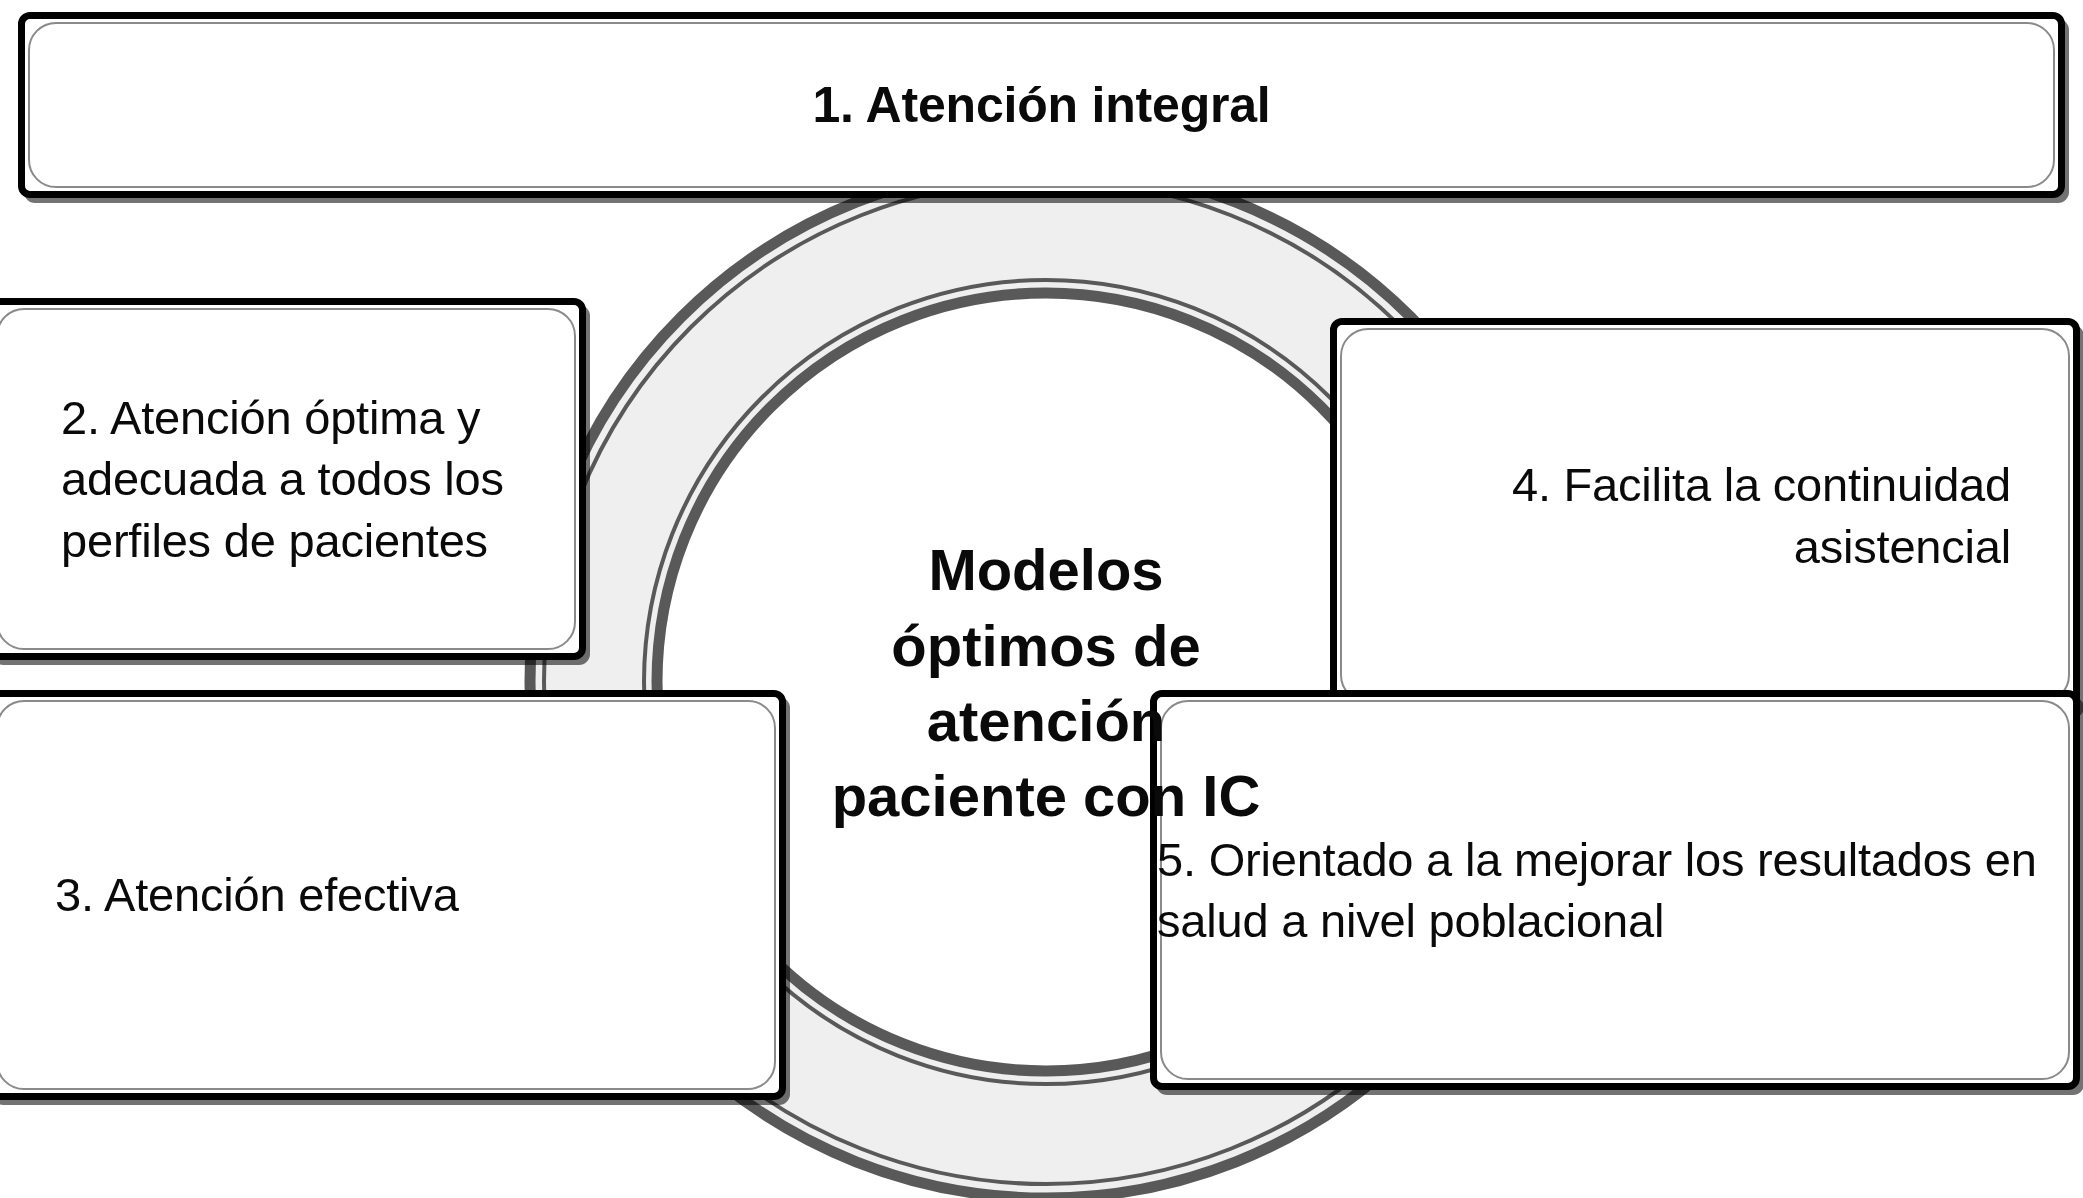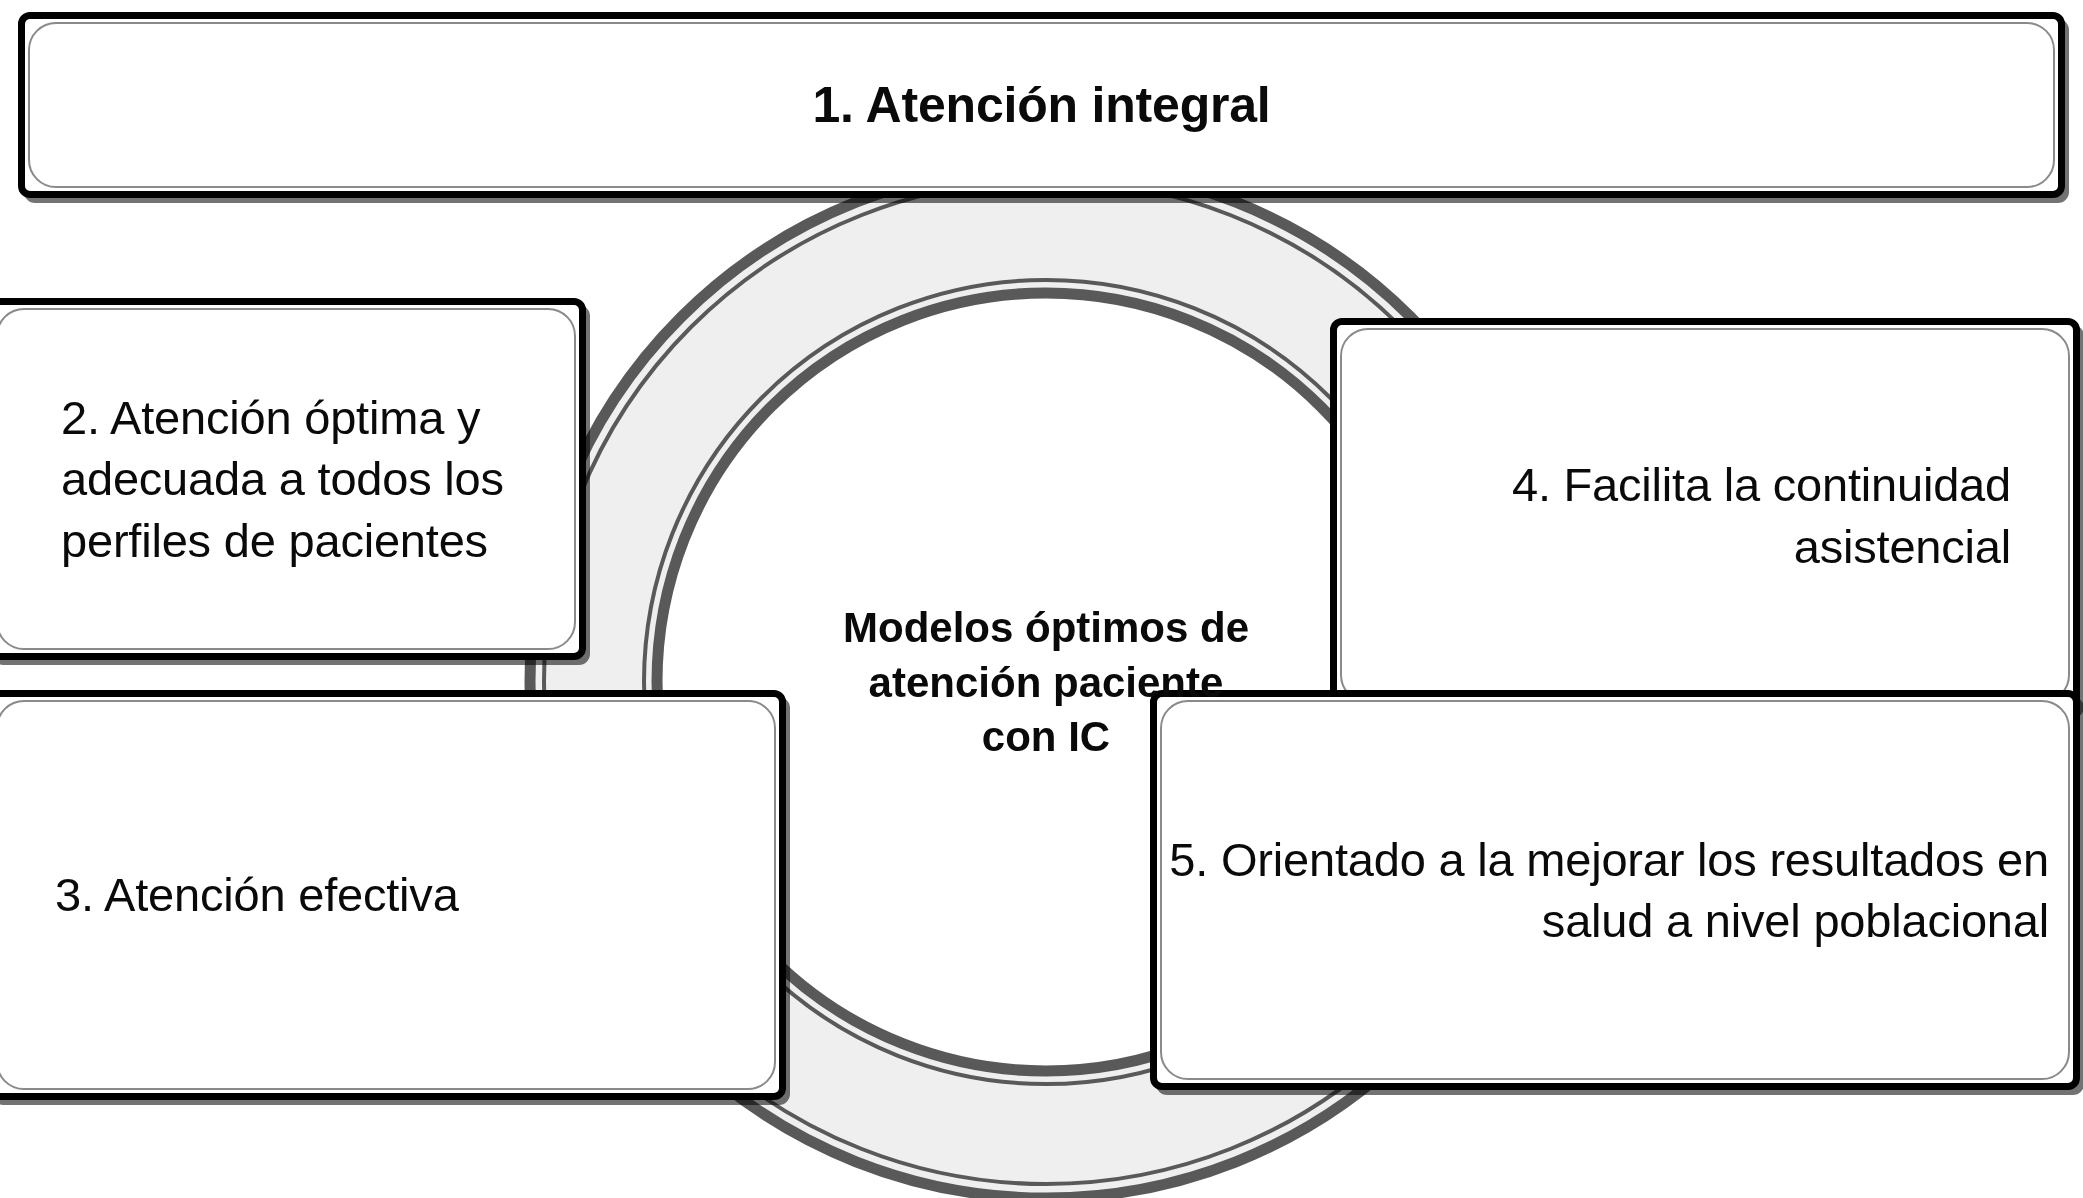--- a/index.html
+++ b/index.html
@@ -43,40 +43,40 @@
   }
   #box1{left:18px;top:12px;width:2047px;height:186px;justify-content:center;}
   #box1 p{ text-align:center; font-weight:bold; font-size:50px; padding:0 24px;}
   #box2{left:-14px;top:298px;width:600px;height:362px;}
   #box2 p{ text-align:left; padding:0 0 0 68px;}
   #box3{left:-14px;top:690px;width:800px;height:410px;}
   #box3 p{ text-align:left; padding:0 0 0 62px;}
   #box4{left:1330px;top:286px;width:750px;height:395px;margin-top:32px;}
   #box4 p{ text-align:right; padding:0 62px 0 0;}
   #box5{left:1150px;top:690px;width:930px;height:400px;}
-  #box5 p{ text-align:right; padding:0 24px 0 0;}
+  #box5 p{ text-align:left; padding:0 24px 0 0;}
 
   
   .above{z-index:5;}
   .below{z-index:1;}
 
   
   #center-label{
     position:absolute;
     left:626px;top:330px;
     width:840px;height:706px;
     display:flex;align-items:center;justify-content:center;
     z-index:6;
     pointer-events:none;
   }
   #center-label p{
     margin:0;
     text-align:center;
     font-weight:bold;
-    font-size:42px;
+    font-size:58px;
     line-height:1.30;
     color:#0a0a0a;
     width:430px;
   }
 </style>
 </head>
 <body>
 
 <div id="stage">
 

